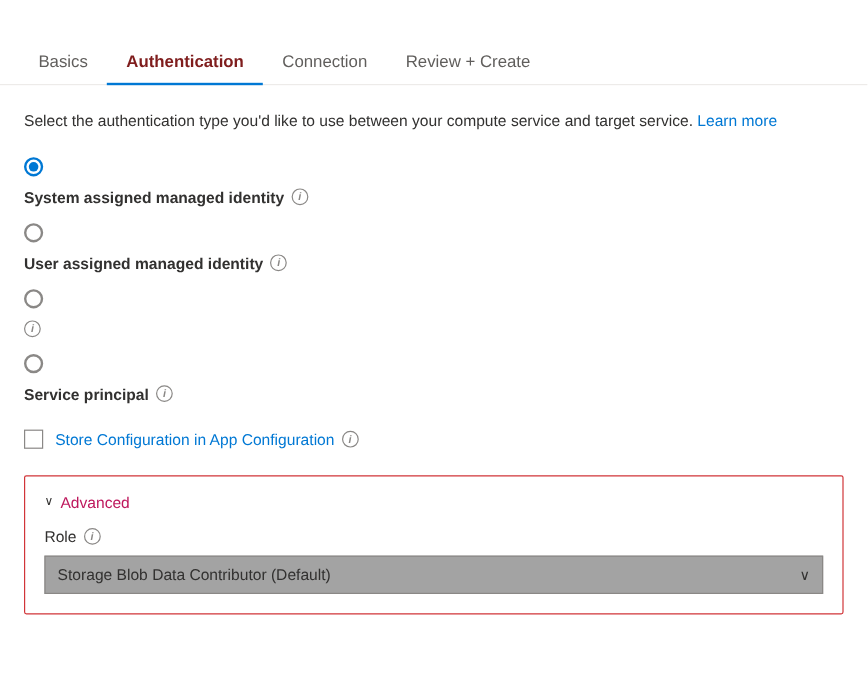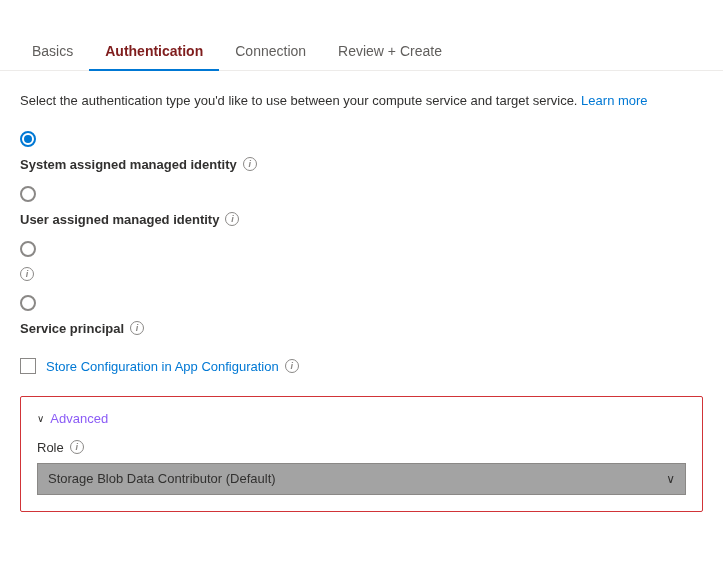--- a/index.html
+++ b/index.html
@@ -152,21 +152,21 @@
     .advanced-header {
       display: flex;
       align-items: center;
       gap: 6px;
       margin-bottom: 14px;
       cursor: pointer;
       user-select: none;
     }
     .advanced-title {
       font-size: 13px;
-      color: #8b5cf6;
+      color: #be185d;
     }
     .chevron-icon {
       font-size: 10px;
       color: #323130;
     }
 
     .role-label {
       display: flex;
       align-items: center;
       gap: 6px;

